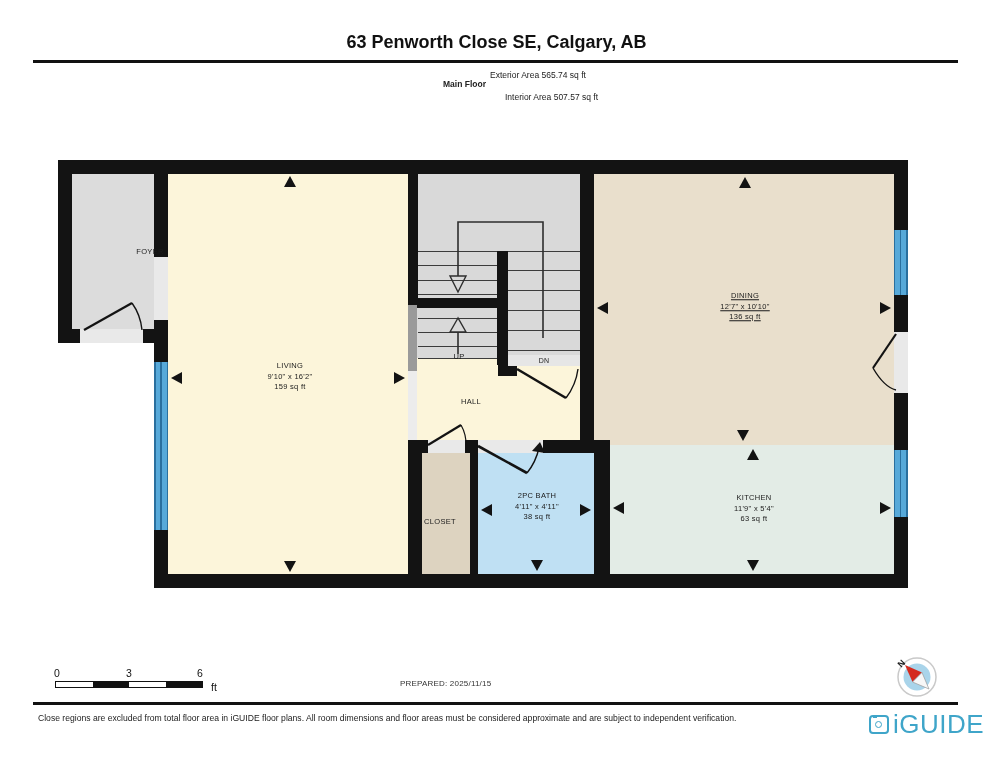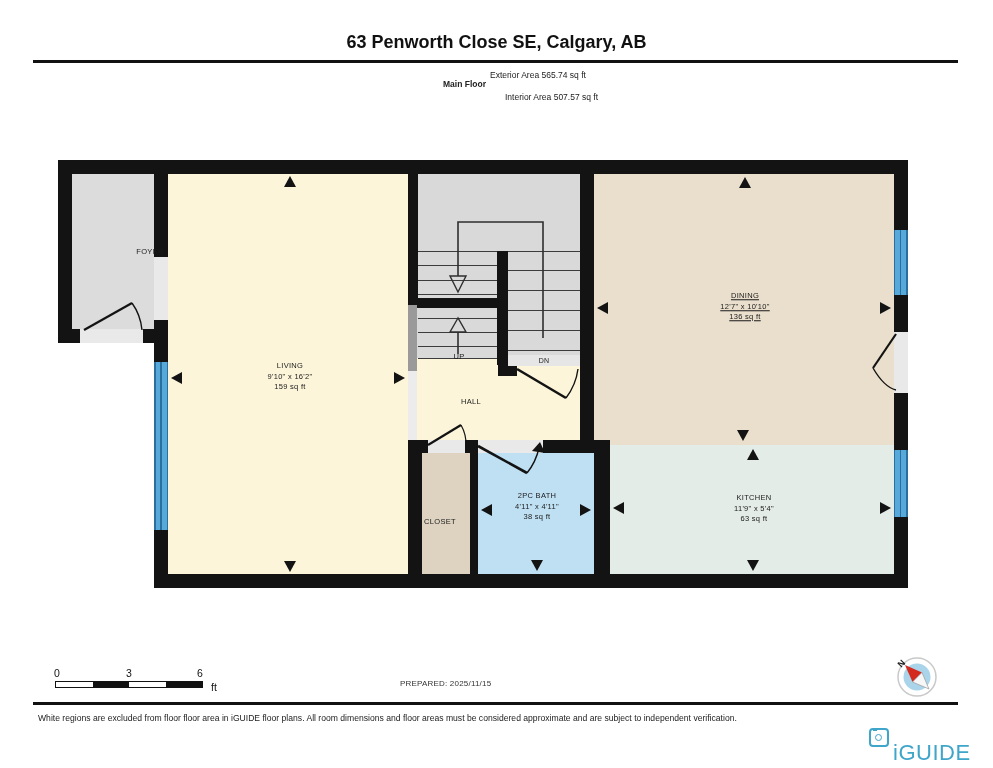--- a/index.html
+++ b/index.html
@@ -13,21 +13,21 @@
   .title{position:absolute;left:0;top:32px;width:993px;text-align:center;font-size:18px;font-weight:bold;color:#111;}
   .subtle{position:absolute;font-size:8.5px;color:#222;}
   .hr{position:absolute;background:#111;}
   .scale-num{position:absolute;font-size:10.5px;color:#111;transform:translateX(-50%);}
   .bar{position:absolute;display:flex;border:1.5px solid #111;height:7px;width:148px;box-sizing:border-box;}
   .bar span{flex:1;}
   .seg-w{background:#fff;} .seg-b{background:#111;}
   .prepared{position:absolute;font-size:8px;color:#333;letter-spacing:.2px;}
   .disclaimer{position:absolute;font-size:8.6px;color:#222;}
   .brand{position:absolute;display:flex;align-items:center;gap:4px;color:#3fa5c9;}
-  .brand .txt{font-size:22px;letter-spacing:.5px;margin-top:31px;}
+  .brand .txt{font-size:26px;letter-spacing:.5px;}
   .logo-icon{width:16px;height:15px;border:2px solid #3fa5c9;border-radius:4px;position:relative;}
   .logo-icon i{position:absolute;left:4px;top:4px;width:5px;height:5px;border:1.5px solid #3fa5c9;border-radius:50%;}
   .logo-icon b{position:absolute;left:2px;top:-1px;width:4px;height:2px;background:#3fa5c9;}
   svg{position:absolute;left:0;top:0;pointer-events:none;}
 </style>
 </head>
 <body>
 
 <div class="title">63 Penworth Close SE, Calgary, AB</div>
 <div class="hr" style="left:33px;top:60px;width:925px;height:3px;"></div>
@@ -187,20 +187,20 @@
   <svg width="48" height="48" viewBox="0 0 48 48" style="position:static;">
     <circle cx="24" cy="24" r="19" fill="#ffffff" stroke="#c9c9c9" stroke-width="1.5"></circle>
     <circle cx="24" cy="24" r="13.5" fill="#a9d4ea"></circle>
     <polygon points="12,12 29,19.5 19.5,29" fill="#d42a1e"></polygon>
     <polygon points="36,36 29,19.5 19.5,29" fill="#f7f7f7" stroke="#9a9a9a" stroke-width="0.7"></polygon>
     <text x="5" y="13" font-size="9" font-weight="bold" fill="#1b1b1b" transform="rotate(-45 9 10)">N</text>
   </svg>
 </div>
 
 <div class="hr" style="left:33px;top:702px;width:925px;height:3px;"></div>
-<div class="disclaimer" style="left:38px;top:713px;width:790px;">White regions are excluded from floor floor area in iGUIDE floor plans. All room dimensions and floor areas must be considered approximate and are subject to independent verification.</div>
+<div class="disclaimer" style="left:38px;top:713px;width:790px;">Close regions are excluded from total floor area in iGUIDE floor plans. All room dimensions and floor areas must be considered approximate and are subject to independent verification.</div>
 <div class="brand" style="left:869px;top:709px;">
   <span class="logo-icon">
       <b></b>
       <i></i>
     </span>
   <span class="txt">iGUIDE</span>
 </div>
 
 </body></html>

